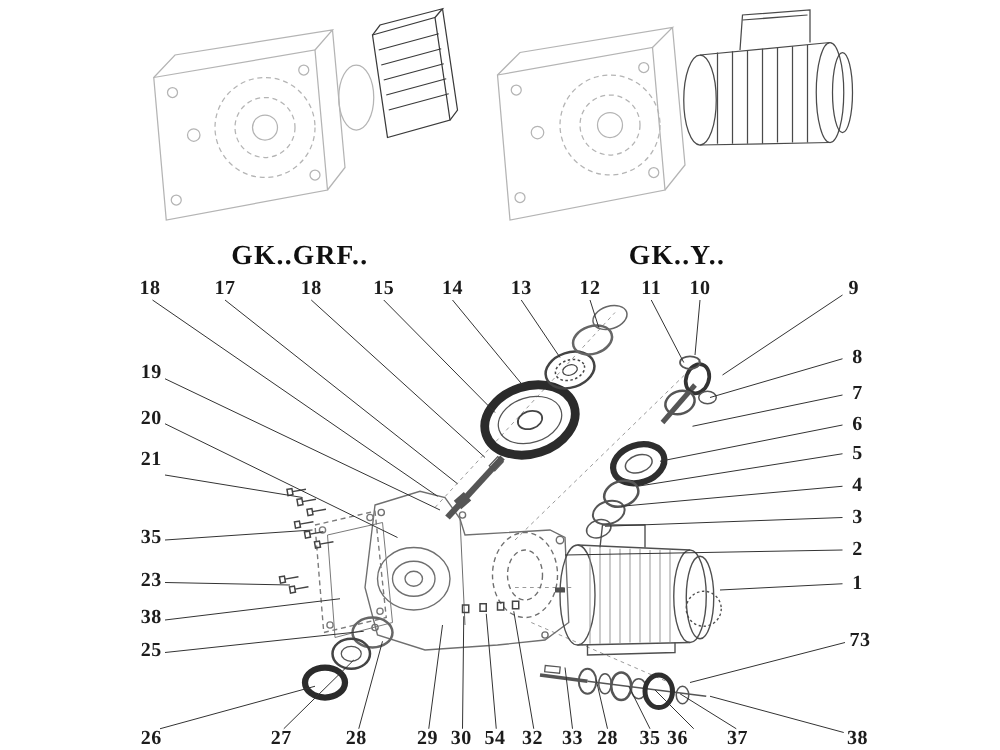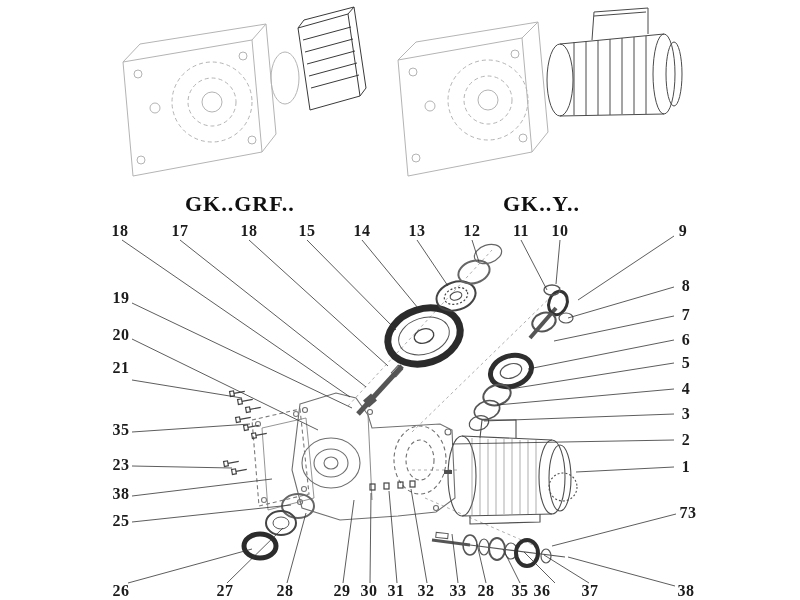--- a/index.html
+++ b/index.html
@@ -305,21 +305,21 @@
   <div class="callout" style="left:121px;top:368px">21</div>
   <div class="callout" style="left:121px;top:430px">35</div>
   <div class="callout" style="left:121px;top:465px">23</div>
   <div class="callout" style="left:121px;top:494px">38</div>
   <div class="callout" style="left:121px;top:521px">25</div>
   <div class="callout" style="left:121px;top:591px">26</div>
   <div class="callout" style="left:225px;top:591px">27</div>
   <div class="callout" style="left:285px;top:591px">28</div>
   <div class="callout" style="left:342px;top:591px">29</div>
   <div class="callout" style="left:369px;top:591px">30</div>
-  <div class="callout" style="left:396px;top:591px">31</div>
+  <div class="callout" style="left:396px;top:591px">54</div>
   <div class="callout" style="left:426px;top:591px">32</div>
   <div class="callout" style="left:458px;top:591px">33</div>
   <div class="callout" style="left:486px;top:591px">28</div>
   <div class="callout" style="left:520px;top:591px">35</div>
   <div class="callout" style="left:542px;top:591px">36</div>
   <div class="callout" style="left:590px;top:591px">37</div>
   <div class="callout" style="left:686px;top:591px">38</div>
   <div class="callout" style="left:688px;top:513px">73</div>
 
 </div>

